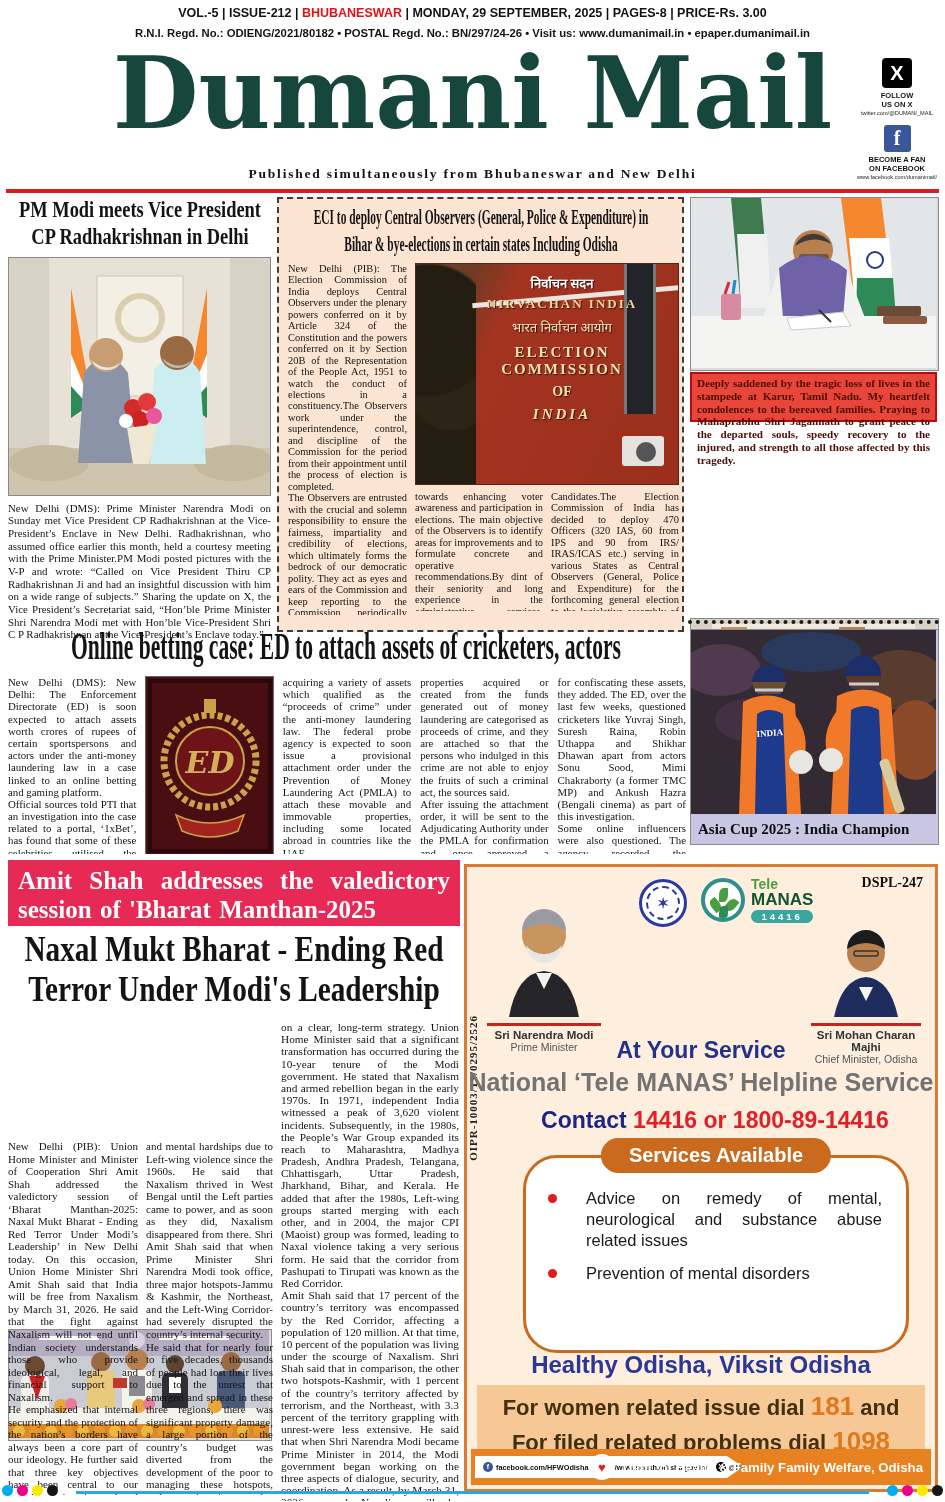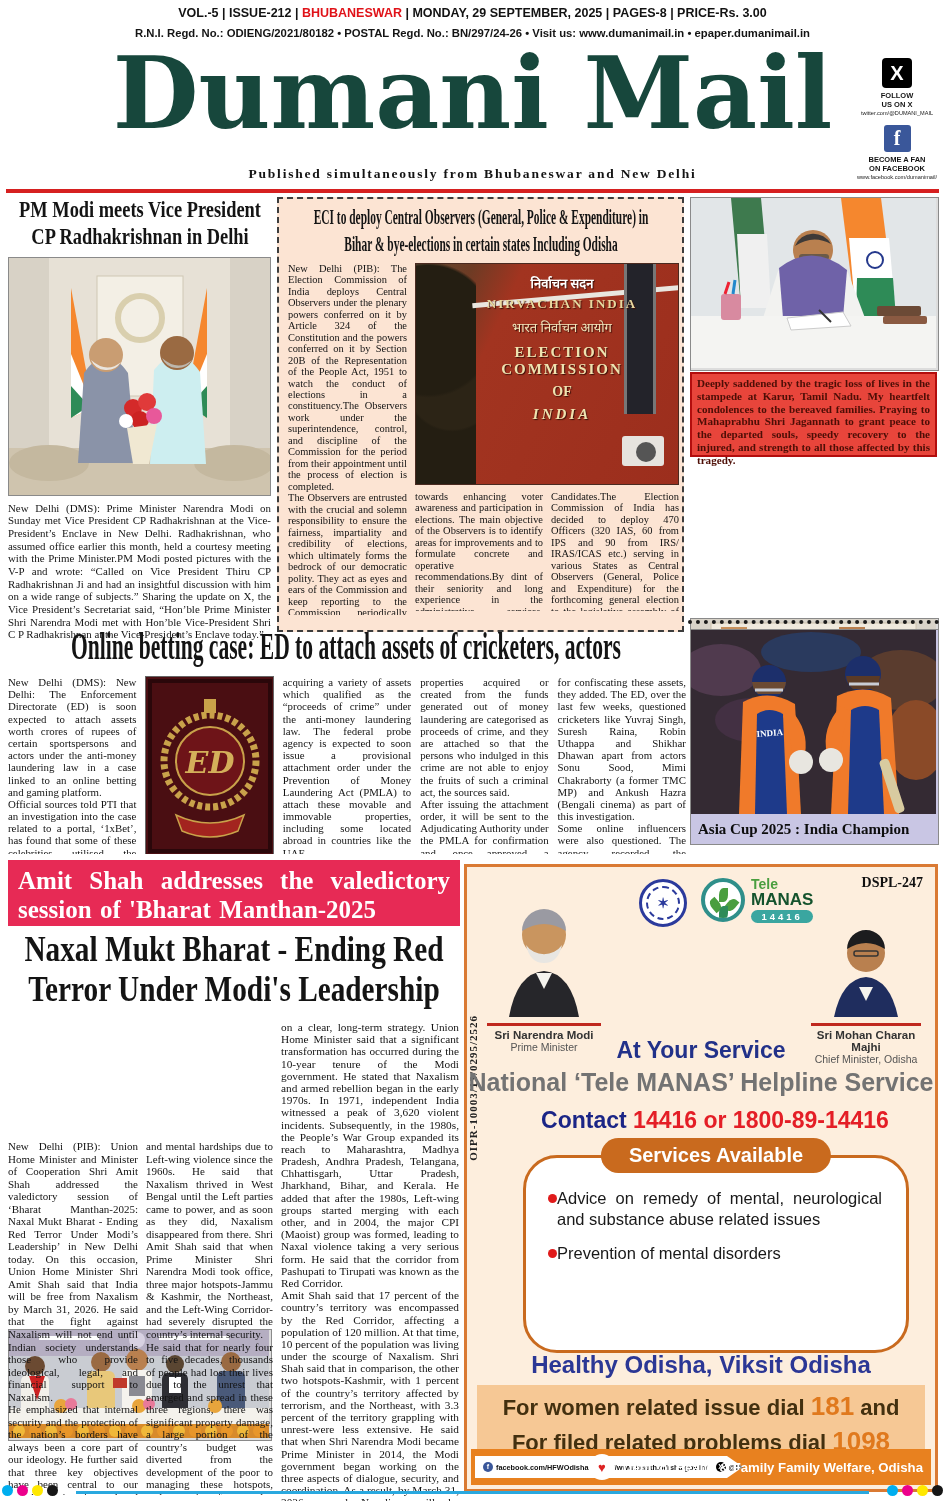--- a/index.html
+++ b/index.html
@@ -47,21 +47,21 @@
   .eci-sign div{text-shadow:1px 1px 1px #3c0f08;}
   .pipe{position:absolute;left:56px;right:-4px;top:30px;height:5px;background:#e9e6df;transform:rotate(-5deg);}
   .winframe{position:absolute;right:22px;top:0;width:26px;height:150px;background:#23232a;
             border-left:3px solid #777;border-right:3px solid #777;}
   .acunit{position:absolute;right:14px;bottom:18px;width:42px;height:30px;background:#e6e3de;border-radius:3px;}
   .acfan{position:absolute;right:22px;bottom:22px;width:20px;height:20px;background:#555;border-radius:50%;}
   .eci-lower{display:flex;gap:8px;margin-top:6px;}
   .eci-c2,.eci-c3{width:128px;height:120px;overflow:hidden;}
   
   .sign-photo{left:690px;top:197px;width:247px;height:172px;}
-  .stampede{left:690px;top:372px;width:247px;height:85px;background:#e8453b;border:2px solid #b30d0d;
+  .stampede{left:690px;top:372px;width:247px;height:50px;background:#e8453b;border:2px solid #b30d0d;
             box-sizing:border-box;padding:3px 5px;font-weight:bold;font-size:11.1px;line-height:1.15;
             color:#4d0e06;text-align:justify;}
   .mou-photo{left:690px;top:444px;width:247px;height:129px;}
   .mou-cap{left:690px;top:576px;width:247px;font-weight:bold;font-size:11.7px;line-height:1.24;
            text-align:center;color:#1b2436;}
   .dotsep{left:688px;top:620px;width:251px;border-top:4px dotted #1a1a1a;}
   .asia-wrap{left:690px;top:629px;width:247px;border:1px solid #8a8a8a;background:#c9c6e4;}
   .asia-photo{width:245px;height:184px;position:relative;overflow:hidden;}
   .asia-cap{height:30px;font-weight:bold;font-size:15px;line-height:30px;padding-left:7px;color:#0d0d0d;}
   
@@ -107,21 +107,21 @@
   .ays{position:absolute;top:170px;left:0;right:0;text-align:center;font-weight:bold;font-size:23px;color:#223189;}
   .tm-head{position:absolute;top:201px;left:0;right:0;text-align:center;font-weight:bold;font-size:25px;color:#737373;}
   .contact{position:absolute;top:240px;left:0;right:0;text-align:center;font-weight:bold;font-size:23px;padding-left:28px;}
   .c-blue{color:#1b2586;}
   .c-red{color:#e41e26;}
   .services-box{position:absolute;left:56px;right:26px;top:288px;height:192px;background:#fff;
                 border:3px solid #c96a1e;border-radius:34px;}
   .services-pill{position:absolute;top:-20px;left:50%;transform:translateX(-50%);background:#c96a1e;
                  color:#fff;border-radius:24px;padding:6px 28px;font-size:20px;font-weight:bold;white-space:nowrap;}
   .services-list{list-style:none;margin:0;padding:30px 24px 0 22px;}
-  .services-list li{display:flex;gap:0;font-size:16.5px;line-height:1.26;color:#191919;
+  .services-list li{display:flex;gap:29px;font-size:16.5px;line-height:1.26;color:#191919;
                     margin-bottom:13px;text-align:justify;}
   .li-dot{width:9px;height:9px;border-radius:50%;background:#e01b1b;flex:none;margin-top:6px;}
   .slogan{position:absolute;top:484px;left:0;right:0;text-align:center;font-weight:bold;font-size:24px;color:#2b3795;}
   .dial-band{position:absolute;left:10px;right:10px;top:518px;height:70px;background:#f6c895;
              text-align:center;font-weight:bold;font-size:22px;color:#43300f;padding-top:4px;box-sizing:border-box;line-height:1.35;}
   .dial-num{color:#e0791d;font-size:26px;}
   .ad-footer{position:absolute;left:4px;right:4px;bottom:4px;height:36px;background:#e8811f;}
   .strip{position:absolute;left:4px;top:7px;width:268px;height:22px;background:#fff;
          clip-path:polygon(0 0,calc(100% - 16px) 0,100% 50%,calc(100% - 16px) 100%,0 100%);
          display:flex;align-items:center;gap:8px;padding-left:8px;box-sizing:border-box;}

